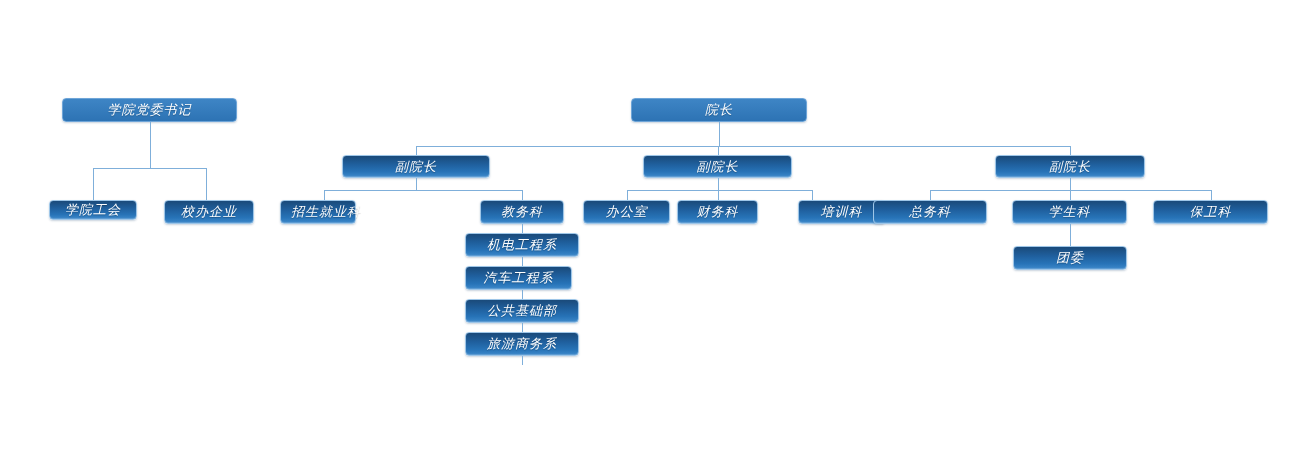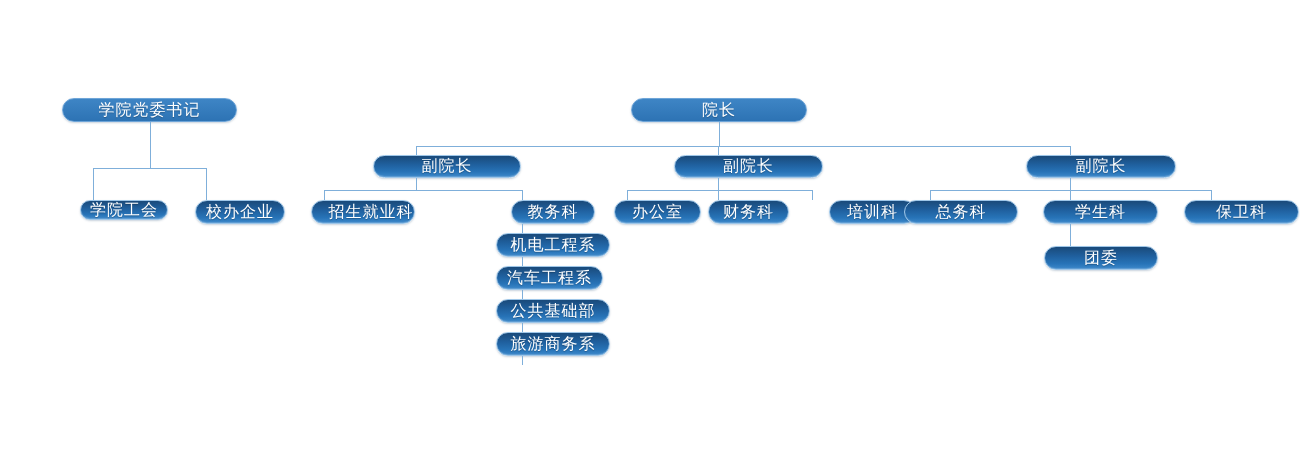--- a/index.html
+++ b/index.html
@@ -11,63 +11,63 @@
     position: relative;
     width: 1300px;
     height: 459px;
     background: #ffffff;
     overflow: hidden;
     font-family: "Liberation Sans", sans-serif;
   }
   .node {
     position: absolute;
     box-sizing: border-box;
-    border-radius: 12px;
+    border-radius: 4px;
     color: var(--text, #ffffff);
-    font-size: 16px;
+    font-size: 13px;
     letter-spacing: 1px;
     display: flex;
     align-items: center;
     justify-content: center;
     white-space: nowrap;
     cursor: default;
     text-shadow: 0 1px 1px rgba(0,0,0,0.25);
+    font-style: italic;
   }
   .node.root {
     background: linear-gradient(180deg, var(--root-fill-top, #3e85c5), var(--root-fill-bottom, #2d73b4));
     border: 1px solid var(--root-border, #6ea5d8);
     box-shadow: 0 1px 2px rgba(40, 80, 120, 0.25);
   }
   .node.sub {
     background: linear-gradient(180deg,
       var(--sub-fill-top, #1a4a7a) 0%,
       var(--sub-fill-mid, #1f5f9d) 40%,
       var(--sub-fill-low, #2773b7) 75%,
       var(--sub-fill-bottom, #3c88ca) 100%);
     border: 1px solid var(--sub-border, #9ec6e8);
     box-shadow: 0 1px 2px rgba(40, 80, 120, 0.25), inset 0 -1px 1px rgba(255,255,255,0.2);
-    margin-left: 31px;
   }
   .conn {
     position: absolute;
     background: var(--connector, #7fafda);
   }
 </style>
 </head>
 <body>
 
 <div class="stage" style="background: rgb(255, 255, 255);">
     <div class="node root" style="left: 62px; top: 98px; width: 175px; height: 24px;">学院党委书记</div>
     <div class="node root" style="left: 631px; top: 98px; width: 176px; height: 24px;">院长</div>
     <div class="node sub" style="left: 49px; top: 200px; width: 88px; height: 20px;">学院工会</div>
     <div class="node sub" style="left: 164px; top: 200px; width: 90px; height: 24px;">校办企业</div>
     <div class="node sub" style="left: 342px; top: 155px; width: 148px; height: 23px;">副院长</div>
     <div class="node sub" style="left: 643px; top: 155px; width: 149px; height: 23px;">副院长</div>
     <div class="node sub" style="left: 995px; top: 155px; width: 150px; height: 23px;">副院长</div>
-    <div class="node sub" style="left: 280px; top: 200px; width: 104px; height: 24px; padding-left: 16px;">招生就业科</div>
+    <div class="node sub" style="left: 280px; top: 200px; width: 76px; height: 24px; padding-left: 16px;">招生就业科</div>
     <div class="node sub" style="left: 480px; top: 200px; width: 84px; height: 24px;">教务科</div>
     <div class="node sub" style="left: 583px; top: 200px; width: 87px; height: 24px;">办公室</div>
     <div class="node sub" style="left: 677px; top: 200px; width: 81px; height: 24px;">财务科</div>
     <div class="node sub" style="left: 798px; top: 200px; width: 87px; height: 24px;">培训科</div>
     <div class="node sub" style="left: 873px; top: 200px; width: 114px; height: 24px;">总务科</div>
     <div class="node sub" style="left: 1012px; top: 200px; width: 115px; height: 24px;">学生科</div>
     <div class="node sub" style="left: 465px; top: 233px; width: 114px; height: 24px;">机电工程系</div>
     <div class="node sub" style="left: 1153px; top: 200px; width: 115px; height: 24px;">保卫科</div>
     <div class="node sub" style="left: 465px; top: 266px; width: 107px; height: 24px;">汽车工程系</div>
     <div class="node sub" style="left: 465px; top: 332px; width: 114px; height: 24px;">旅游商务系</div>

